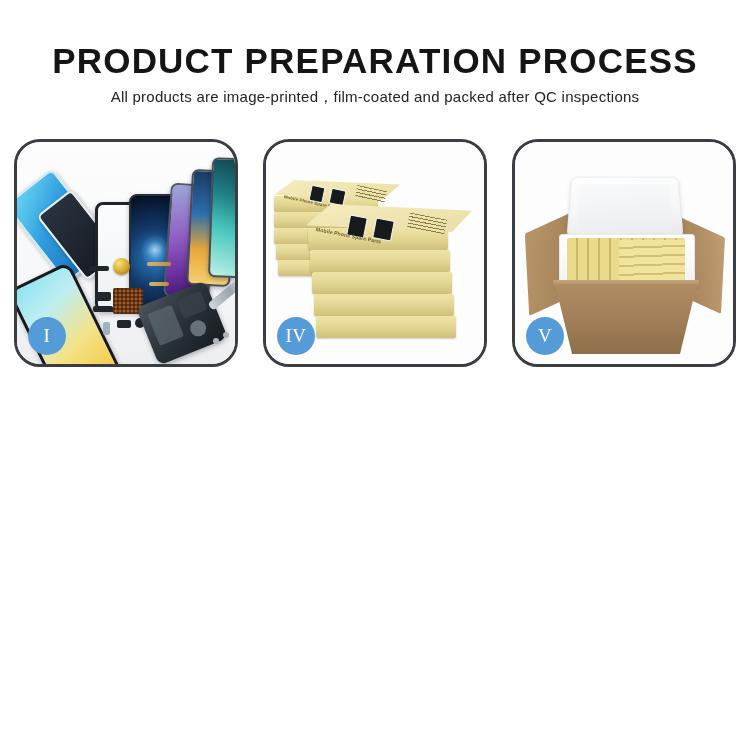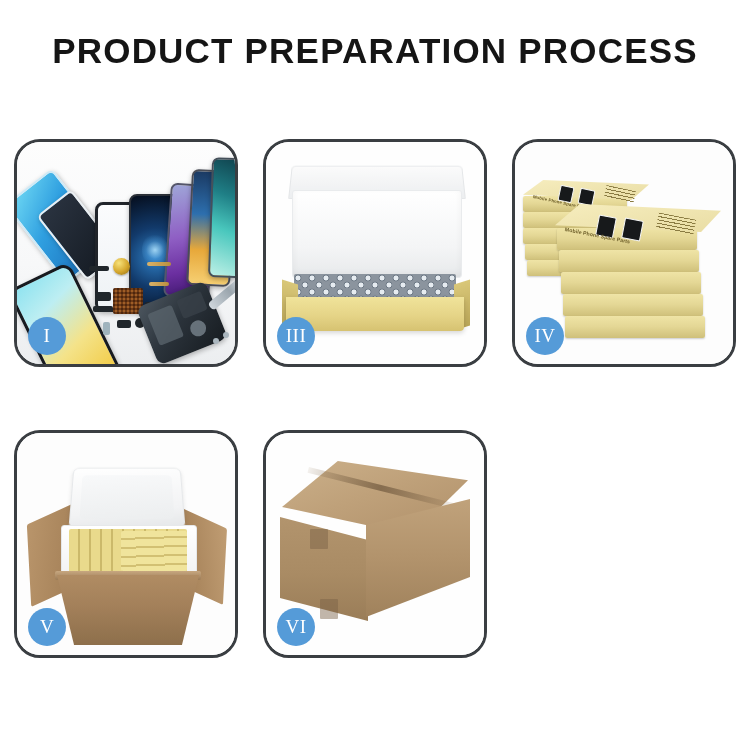--- a/index.html
+++ b/index.html
@@ -17,21 +17,21 @@
 
   
   .header {
     position: absolute;
     left: 0; top: 0;
     width: 750px;
     text-align: center;
   }
   .page-title {
     margin: 0;
-    padding-top: 32px;
+    padding-top: 42px;
     font-size: 35px;
     font-weight: 700;
     letter-spacing: 1.2px;
     color: #151515;
     line-height: 1.06;
     white-space: nowrap;
     font-family: "Liberation Sans", sans-serif;
   }
   .page-subtitle {
     margin: 0;
@@ -387,20 +387,21 @@
     position:absolute; width:18px; height:20px;
     background: rgba(120,96,68,.45);
     border-radius: 1px;
   }
 </style>
 </head>
 <body>
 
 <div class="header">
   <h1 class="page-title">PRODUCT PREPARATION PROCESS</h1>
+  <p class="page-subtitle">All products are image-printed，film-coated and packed after QC inspections</p>
 </div>
 
 <div class="grid">
 
   <div class="panel">
     <div class="panel-photo">
       <div class="p1-bg"></div>
       <div class="ph ph-a"></div>
       <div class="ph ph-a2"></div>
       <div class="ph ph-b"></div>
@@ -426,32 +427,20 @@
           <i class="h3"></i>
       </div>
       <div class="screwdriver"></div>
       <div class="sp blk" style="left:196px;top:196px;width:6px;height:6px;border-radius:50%;background:#aab6be;"></div>
       <div class="sp blk" style="left:206px;top:190px;width:6px;height:6px;border-radius:50%;background:#aab6be;"></div>
     </div>
     <div class="badge">I</div>
   </div>
 
 
-  <div class="panel">
-    <div class="panel-photo">
-      <div class="p3-bg"></div>
-      <div class="box3-lid"></div>
-      <div class="box3-foam"></div>
-      <div class="box3-bubble"></div>
-      <div class="box3-left-flap"></div>
-      <div class="box3-right-flap"></div>
-      <div class="box3-front"></div>
-    </div>
-    <div class="badge">III</div>
-  </div>
 
   <div class="panel">
     <div class="panel-photo">
       <div class="p4-bg"></div>
       <div class="stack">
 
         <div class="sbox" style="left:2px;top:34px;width:104px;height:16px;"></div>
         <div class="sbox" style="left:2px;top:50px;width:104px;height:16px;"></div>
         <div class="sbox" style="left:2px;top:66px;width:104px;height:16px;"></div>
         <div class="sbox" style="left:4px;top:82px;width:104px;height:16px;"></div>
@@ -487,26 +476,14 @@
       <div class="foam-lid"></div>
       <div class="foam-body"></div>
       <div class="yboxes"></div>
       <div class="yboxes2"></div>
       <div class="c5-rim"></div>
       <div class="c5-body"></div>
     </div>
     <div class="badge">V</div>
   </div>
 
-  <div class="panel">
-    <div class="panel-photo">
-      <div class="p6-bg"></div>
-      <div class="c6-top"></div>
-      <div class="c6-seam"></div>
-      <div class="c6-left"></div>
-      <div class="c6-right"></div>
-      <div class="c6-tab" style="left:44px;top:96px;"></div>
-      <div class="c6-tab" style="left:54px;top:166px;"></div>
-    </div>
-    <div class="badge">VI</div>
-  </div>
 
 </div>
 
 </body></html>

